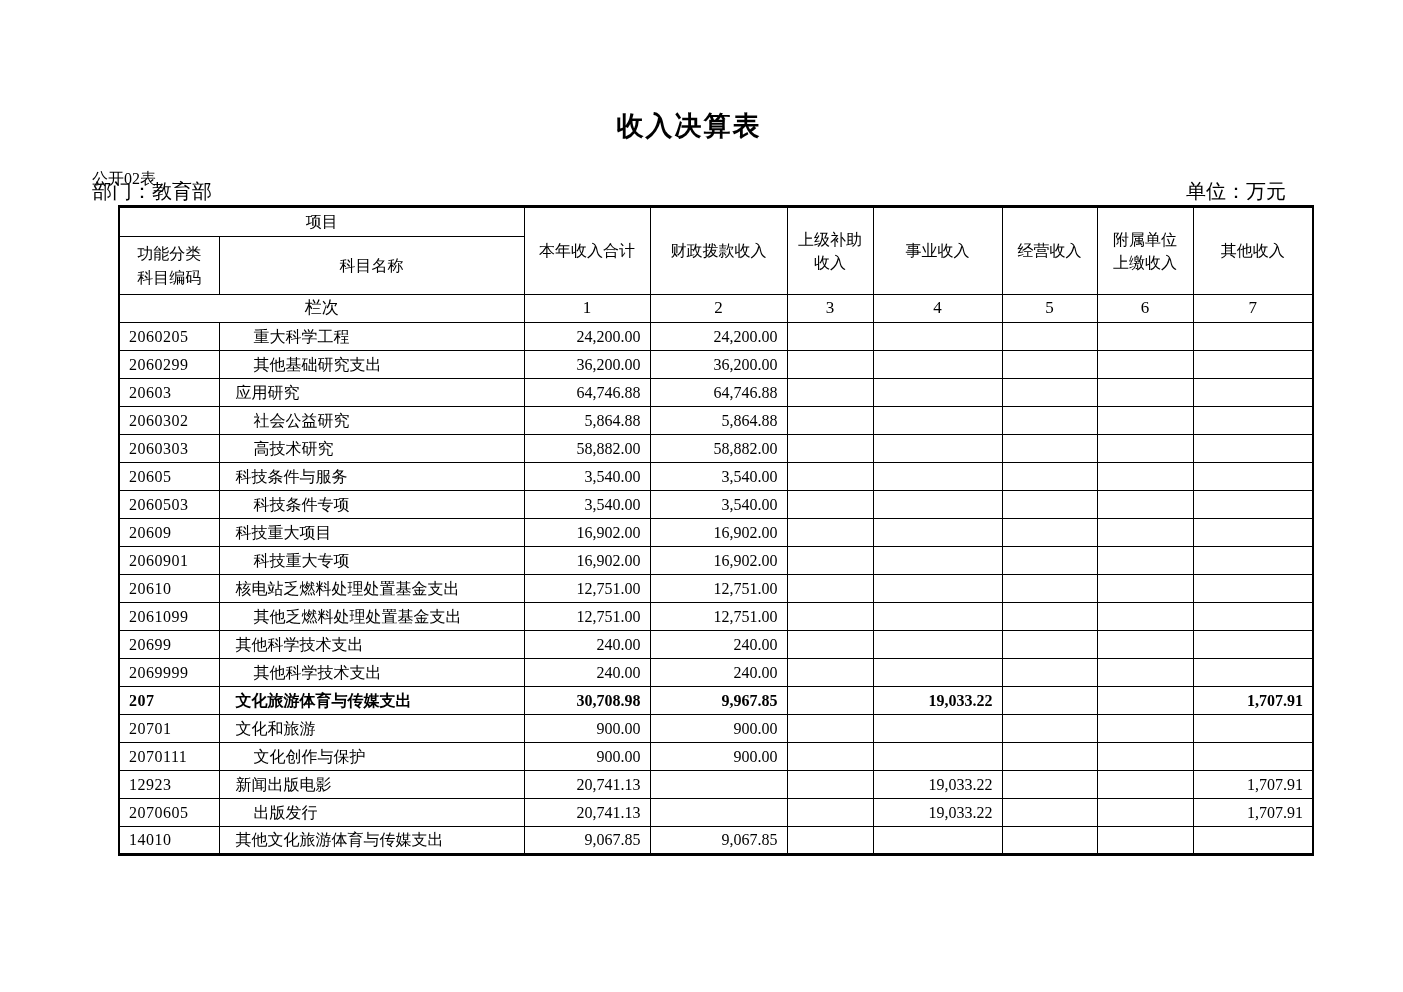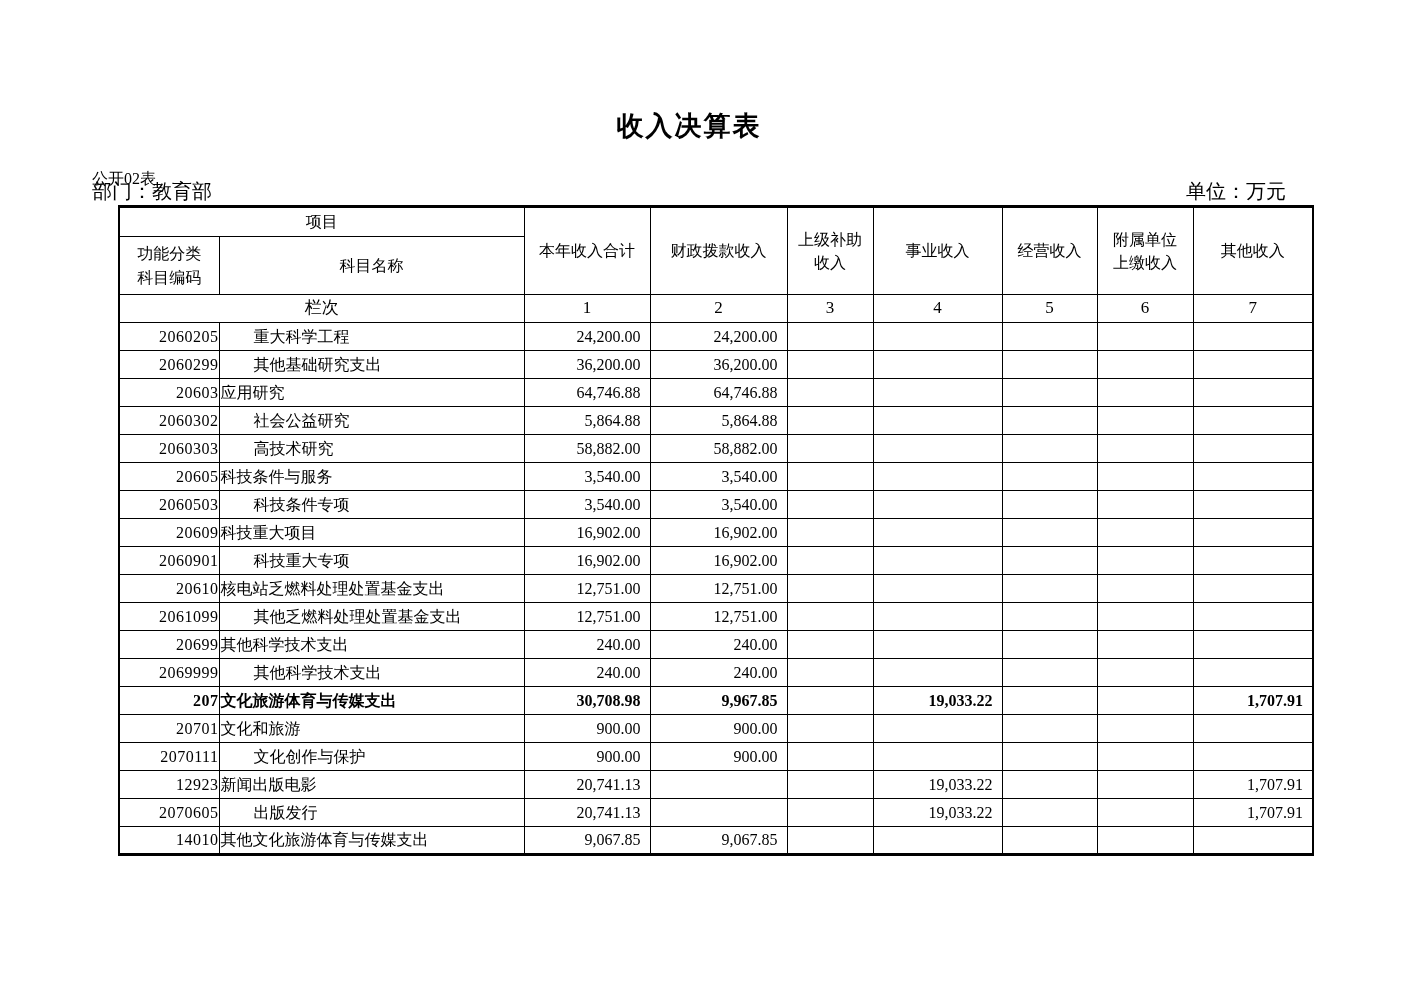--- a/index.html
+++ b/index.html
@@ -35,22 +35,22 @@
     border: 1px solid #000;
     font-size: 16px; font-weight: normal;
     vertical-align: middle; overflow: hidden;
     line-height: 1.45;
   }
   thead tr.h1 th { height: 30px; text-align: center; }
   thead tr.h2 th { height: 58px; text-align: center; }
   thead tr.h3 th { height: 28px; text-align: center; font-size: 17px; }
   th.wrap { white-space: pre-line; }
   tbody tr { height: 28px; }
-  td.code { text-align: right; padding-left: 9px; letter-spacing: 0.5px; }
-  td.name { text-align: left; padding-left: 1px; }
+  td.code { text-align: left; padding-left: 9px; letter-spacing: 0.5px; }
+  td.name { text-align: left; padding-left: 16px; }
   td.name.indent1 { padding-left: 34px; }
   td.val { text-align: right; padding-right: 9px; }
   tr.bold-row td { font-weight: bold; }
 
   .page-number {
     position: absolute; top: 872px; left: 100px; width: 1200px;
     text-align: center; font-size: 15px;
   }
 </style>
 </head>

